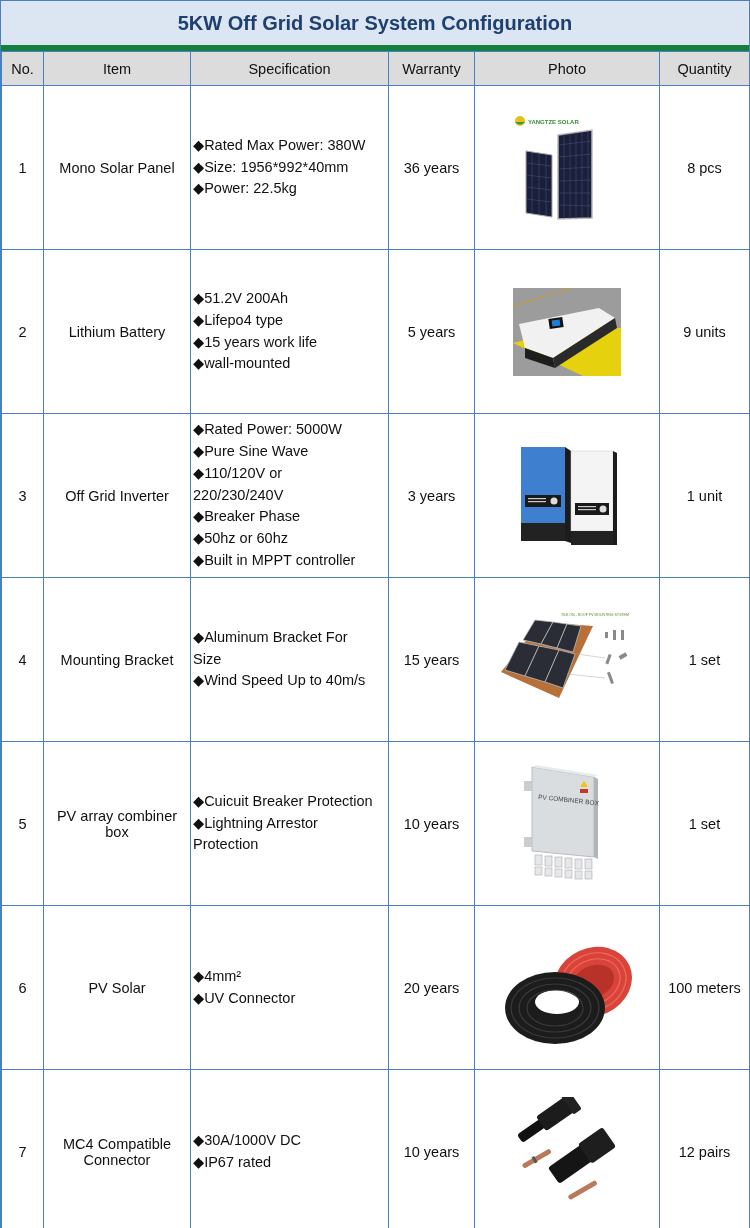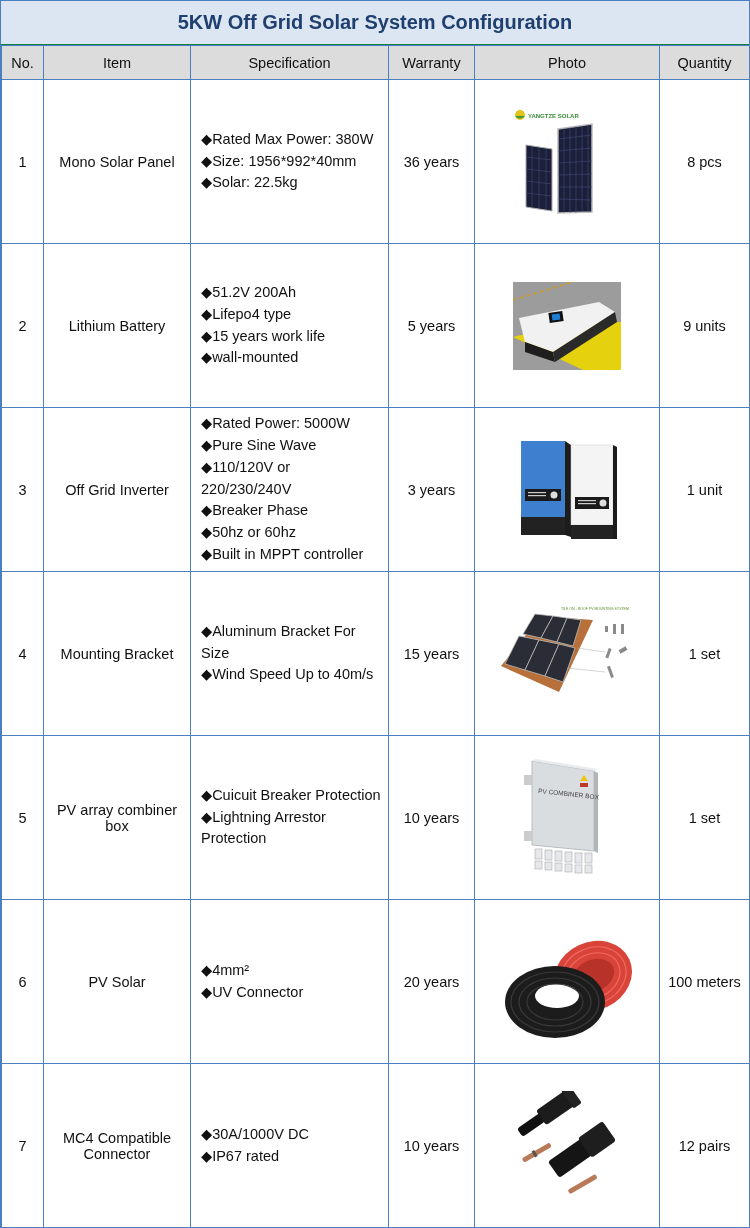--- a/index.html
+++ b/index.html
@@ -1,23 +1,23 @@
 <!DOCTYPE html>
 <html><head>
 <meta charset="utf-8">
 <style>
   html, body { margin:0; padding:0; background:#ffffff; }
   body { width:750px; height:1228px; overflow:hidden; font-family:"Liberation Sans", "DejaVu Sans", sans-serif; color:#111; }
   .sheet { position:relative; width:748px; border:1px solid #4a7fc1; }
-  .title { height:44px; background:#dce6f2; color:#1f3f6f; font-weight:bold; font-size:20px; display:flex; align-items:center; justify-content:center; border-bottom:1px solid #15803d; box-sizing:border-box; }
+  .title { height:50px; background:#dce6f2; color:#1f3f6f; font-weight:bold; font-size:20px; display:flex; align-items:center; justify-content:center; border-bottom:6px solid #15803d; box-sizing:border-box; }
   table { border-collapse:collapse; width:748px; table-layout:fixed; }
   td, th { border:1.5px solid #4a7fc1; padding:0; font-size:14.5px; text-align:center; vertical-align:middle; }
   th { background:#dcdcdc; font-weight:normal; height:33px; }
   tr.row td { height:163px; }
-  td.spec { text-align:left; padding-left:10px; line-height:21.8px; }
+  td.spec { text-align:left; padding-left:2px; line-height:21.8px; }
   .spec-line { display:block; }
   .photo-box { width:100%; height:163px; display:flex; align-items:center; justify-content:center; }
   svg { display:block; }
 </style>
 </head>
 <body>
 
 <div class="sheet">
   <div class="title">5KW Off Grid Solar System Configuration</div>
   <table>
@@ -40,21 +40,21 @@
       </tr>
     </thead>
     <tbody>
 
       <tr class="row">
         <td>1</td>
         <td>Mono Solar Panel</td>
         <td class="spec">
           <span class="spec-line">◆Rated Max Power: 380W</span>
           <span class="spec-line">◆Size: 1956*992*40mm</span>
-          <span class="spec-line">◆Solar: 22.5kg</span>
+          <span class="spec-line">◆Power: 22.5kg</span>
         </td>
         <td>36 years</td>
         <td>
           <div class="photo-box">
             <svg width="110" height="110" viewBox="0 0 110 110">
               <circle cx="8" cy="8" r="5" fill="#e3c21c"></circle>
                 <path d="M3 9 Q8 14 13 9" fill="#3a9a3a"></path>
               <text x="16" y="11" font-size="6" fill="#3a8a3a" font-family="Liberation Sans, sans-serif" font-weight="bold">YANGTZE SOLAR</text>
               <polygon points="14,38 40,42 40,104 14,100" fill="#1b1f3a" stroke="#aaa" stroke-width="1"></polygon>
               <polygon points="46,22 80,17 80,105 46,106" fill="#1b1f3a" stroke="#bbb" stroke-width="1.5"></polygon>

